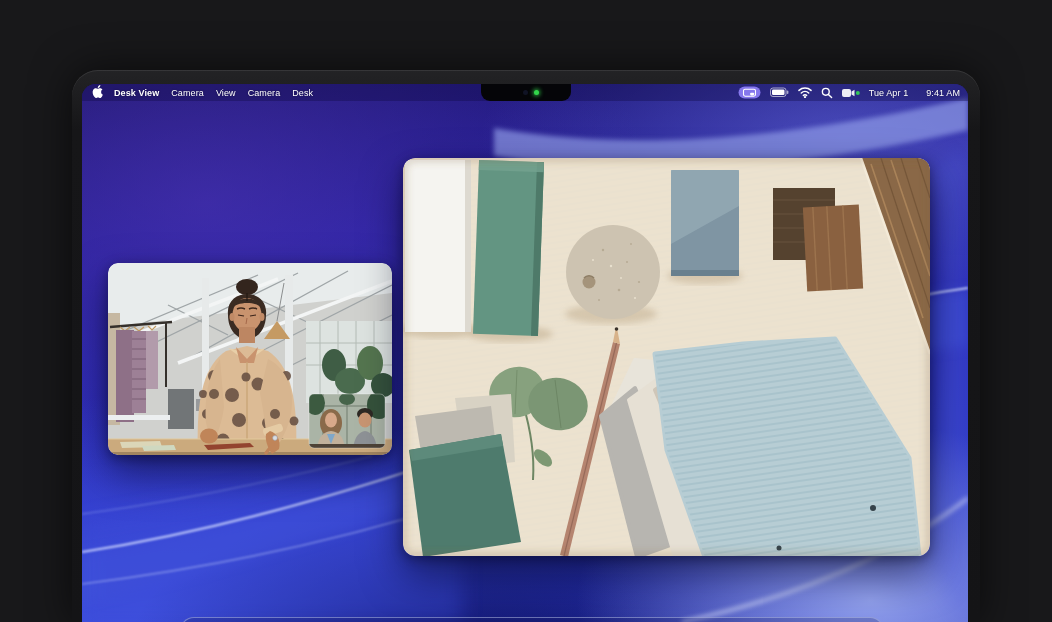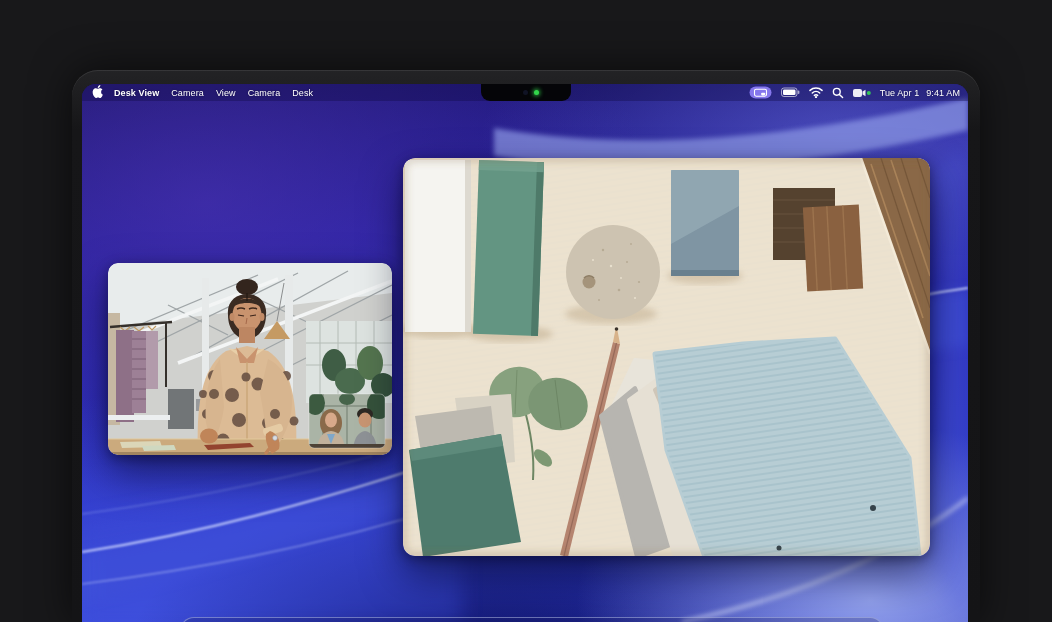--- a/index.html
+++ b/index.html
@@ -23,21 +23,21 @@
       linear-gradient(172deg,#1b1468 0%,#251f9c 28%,#2b2fbe 55%,#2f3ccd 82%,#2b36bf 100%);}
   .wallpaper svg{position:absolute;inset:0;}
   
   .menubar{position:absolute;left:0;top:0;width:100%;height:17px;display:flex;align-items:center;
     padding:0 8px 0 10px;box-sizing:border-box;background:rgba(13,10,66,.35);
     color:#fff;font-size:9px;letter-spacing:.1px;text-shadow:0 0 2px rgba(0,0,10,.45);z-index:5;}
   .menubar .mitem{margin-right:12px;white-space:nowrap;}
   .menubar .appname{font-weight:700;}
   .mb-right{margin-left:auto;display:flex;align-items:center;gap:9px;}
   .mb-right svg{display:block;}
-  .clock{display:flex;gap:7px;align-items:flex-end;}
+  .clock{display:flex;gap:18px;align-items:flex-end;}
   
   .notch{position:absolute;left:399px;top:0;width:90px;height:17px;background:#050508;
     border-radius:0 0 9px 9px;z-index:6;}
   .cam-lens{position:absolute;left:42px;top:6px;width:5px;height:5px;border-radius:50%;background:#101324;}
   .cam-led{position:absolute;left:53px;top:6px;width:5px;height:5px;border-radius:50%;
     background:#32d74b;box-shadow:0 0 4px 1px rgba(50,215,75,.8);}
   
   .win{position:absolute;border-radius:10px;overflow:hidden;
     box-shadow:0 18px 40px rgba(3,3,28,.55), 0 3px 12px rgba(3,3,28,.4);}
   .win-facetime{left:26px;top:179px;width:284px;height:192px;}

